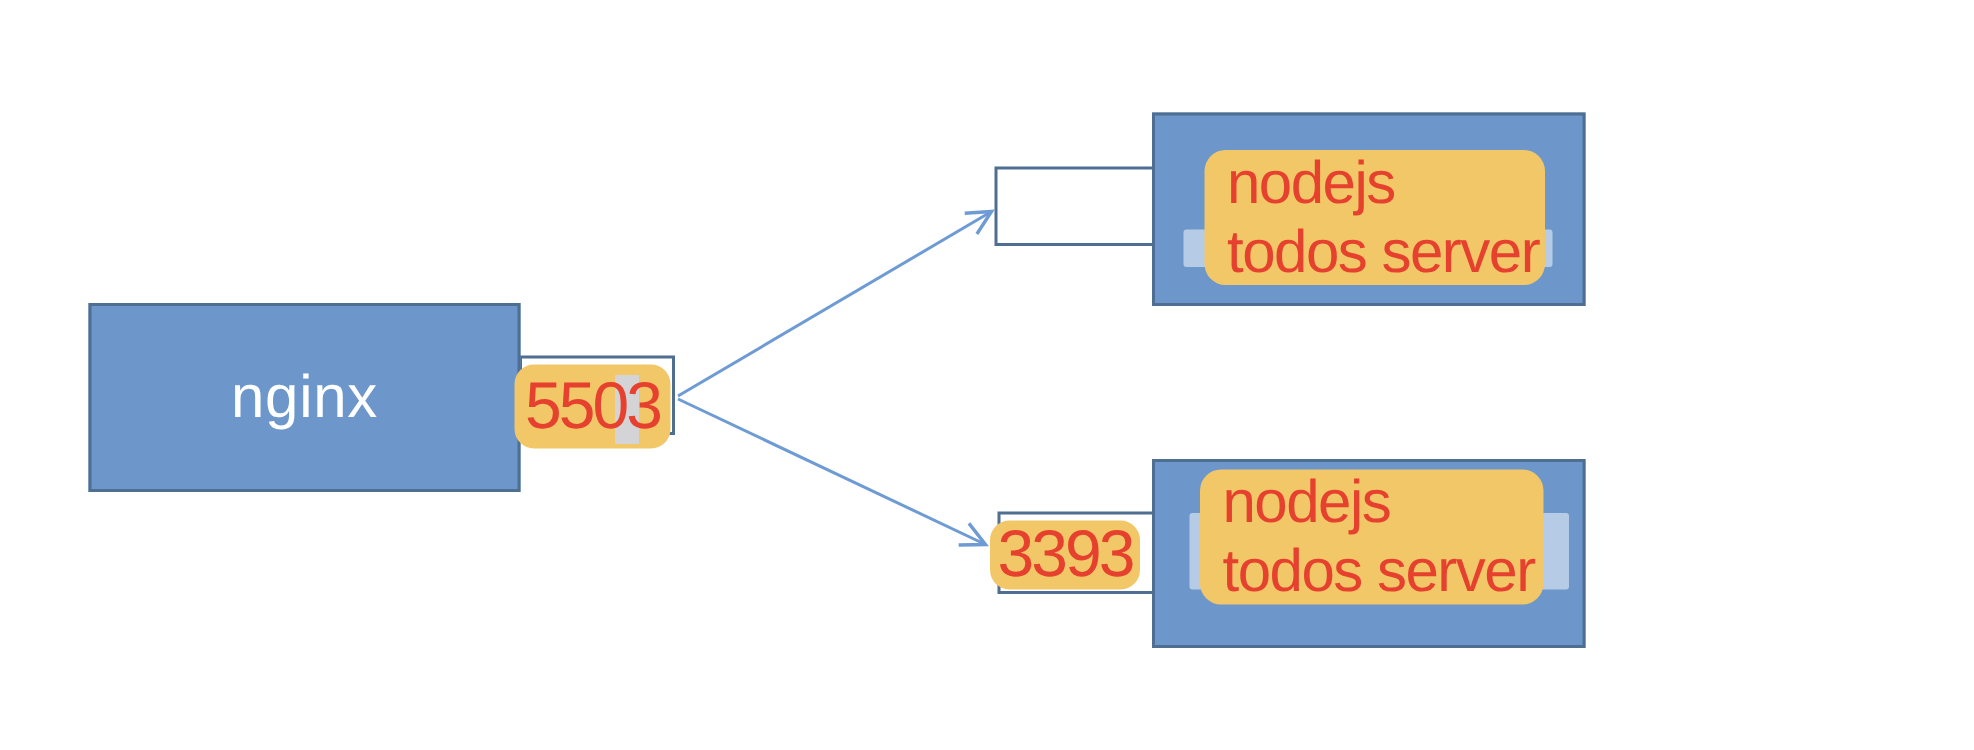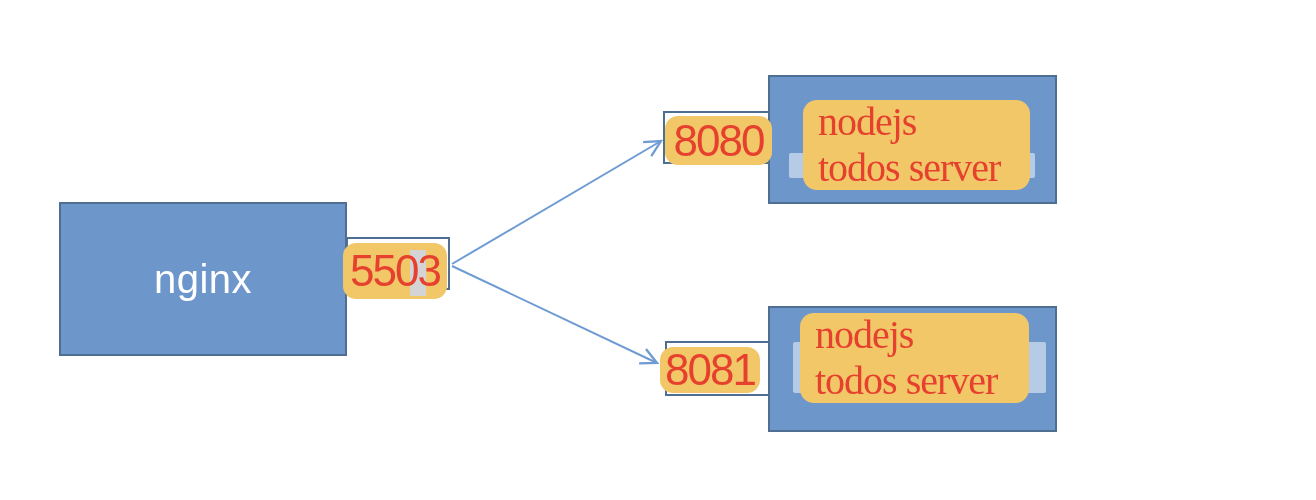--- a/index.html
+++ b/index.html
@@ -17,21 +17,21 @@
   }
   .abs { position: absolute; box-sizing: border-box; }
 
   
   .blue-box {
     background: var(--box_fill, #6d97cb);
     border: 2px solid var(--box_border, #4e6e92);
     z-index: 2;
   }
   .nginx-box {
-    left: 59px; top: 202px; width: 288px; height: 154px;
+    left: 59px; top: 202px; width: 288px; height: 126px;
     display: flex; align-items: center; justify-content: center;
   }
   .nginx-box .node-title {
     color: var(--nginx_text, #ffffff);
     font-size: 40px;
     letter-spacing: 0.5px;
   }
   .server-box-top    { left: 768px; top: 75px;  width: 289px; height: 129px; }
   .server-box-bottom { left: 768px; top: 306px; width: 289px; height: 126px; }
 
@@ -82,21 +82,20 @@
     background: var(--badge_fill, #f2c768);
     border-radius: 14px;
     color: var(--accent_red, #e6412e);
     font-size: 40px;
     letter-spacing: -1px;
     line-height: 1.15;
     display: flex; align-items: center;
     padding-left: 15px;
     white-space: pre-line;
     z-index: 4;
-    font-family: Liberation Serif, serif;
   }
   .server-label-top    { left: 803px; top: 100px; width: 227px; height: 90px; }
   .server-label-bottom { left: 800px; top: 313px; width: 229px; height: 90px; }
 
   
   .arrows-layer {
     position: absolute; left: 0; top: 0;
     width: 1316px; height: 500px;
     z-index: 6;
     pointer-events: none;
@@ -136,28 +135,25 @@
     <span class="badge-text">5503</span>
   </div>
 
   <div class="abs port-rect port-rect-8080"></div>
   <div class="abs blue-box server-box-top"></div>
   <div class="abs strip strip-top"></div>
   <div class="abs server-label server-label-top">
     <span>nodejs
 todos server</span>
   </div>
-  <div class="abs badge badge-8080">
-    <span class="badge-text">8080</span>
-  </div>
 
   <div class="abs port-rect port-rect-8081"></div>
   <div class="abs blue-box server-box-bottom"></div>
   <div class="abs strip strip-bottom"></div>
   <div class="abs server-label server-label-bottom">
     <span>nodejs
 todos server</span>
   </div>
   <div class="abs badge badge-8081">
-    <span class="badge-text">8081</span>
+    <span class="badge-text">3393</span>
   </div>
 
 </div>
 
 </body></html>

